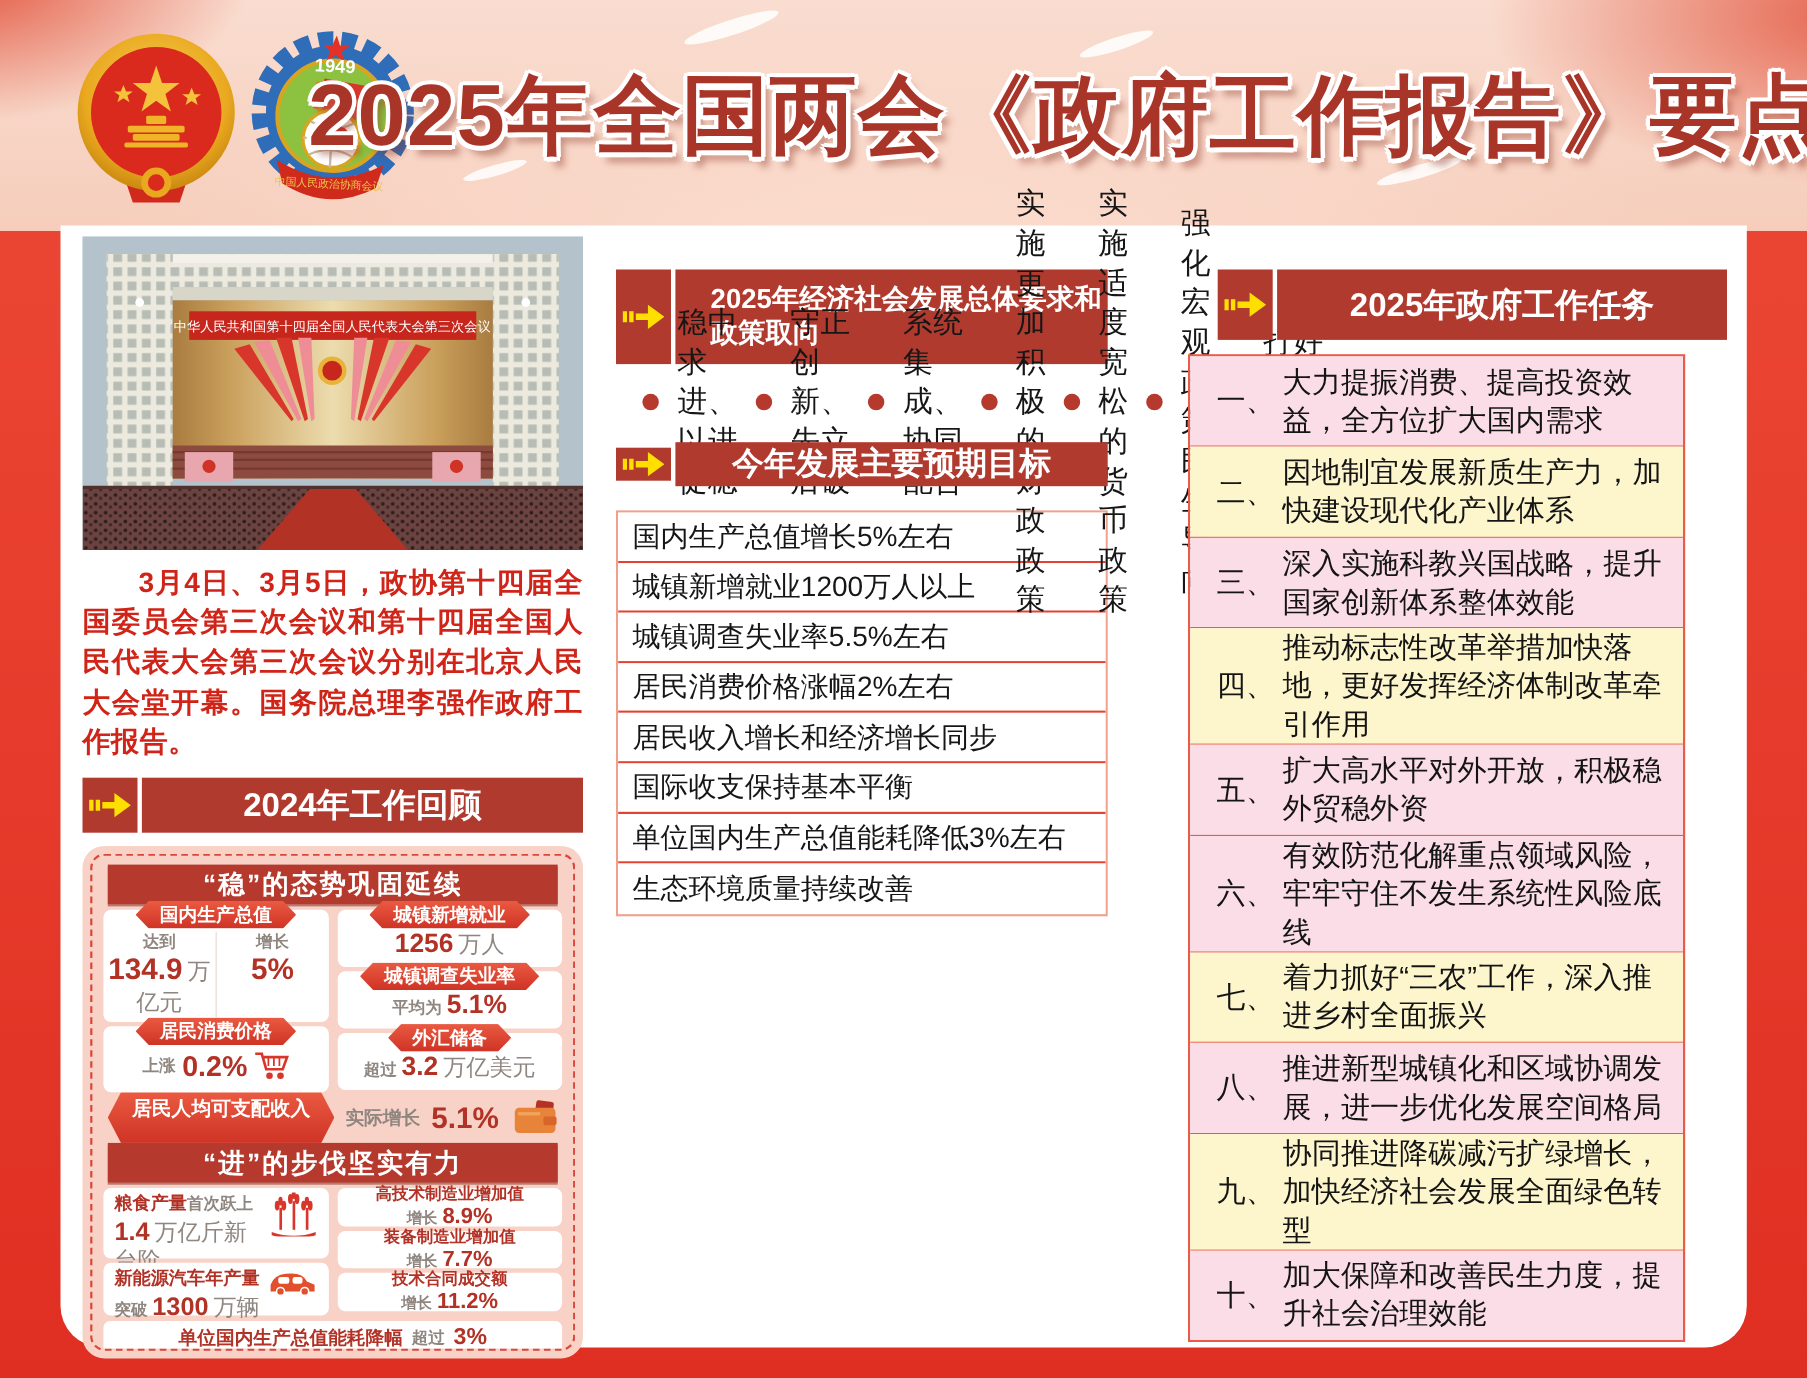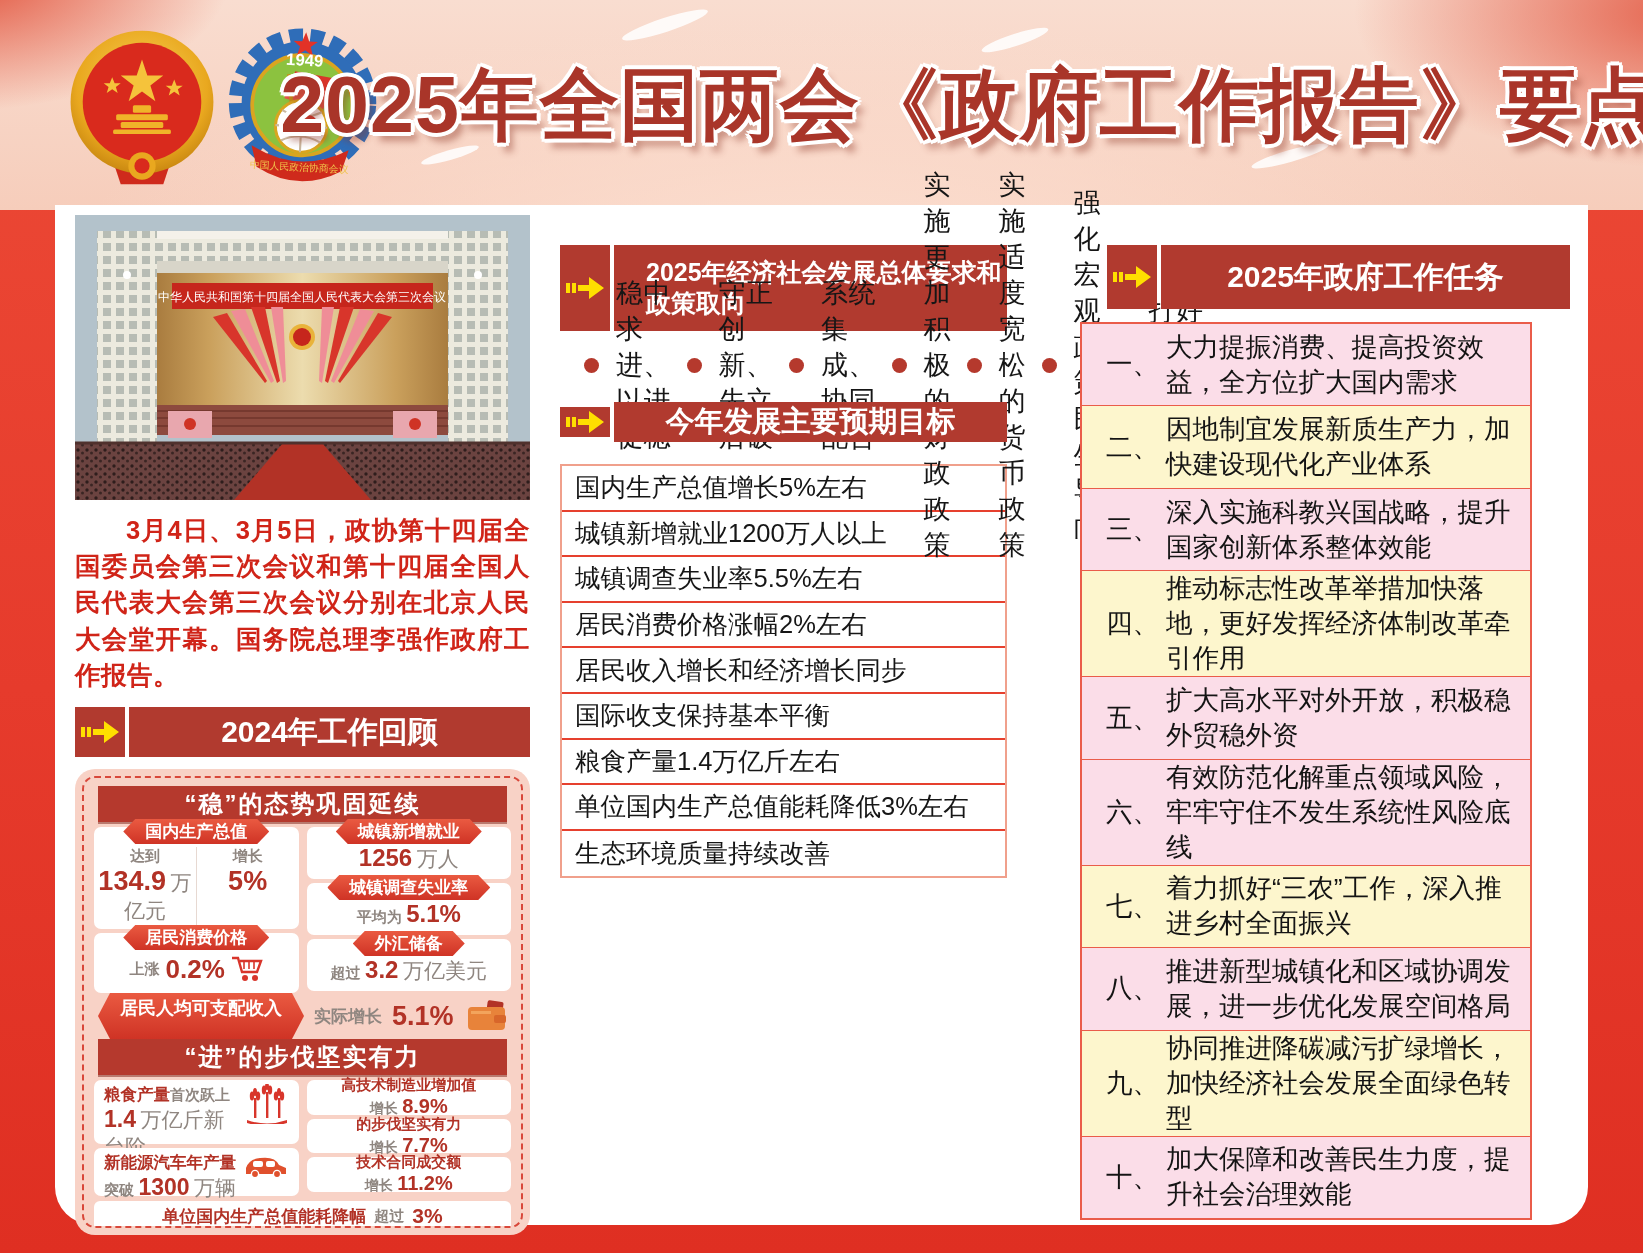--- a/index.html
+++ b/index.html
@@ -388,21 +388,21 @@
             </span>
           </div>
         </div>
         <div class="stat-col">
           <div class="stat-card mcard">
             <div class="lab">高技术制造业增加值</div>
             <div><span class="pre">增长</span>
                  <span class="num">8.9%</span></div>
           </div>
           <div class="stat-card mcard">
-            <div class="lab">的步伐坚实有力</div>
+            <div class="lab">装备制造业增加值</div>
             <div><span class="pre">增长</span>
                  <span class="num">7.7%</span></div>
           </div>
           <div class="stat-card mcard">
             <div class="lab">技术合同成交额</div>
             <div><span class="pre">增长</span>
                  <span class="num">11.2%</span></div>
           </div>
         </div>
       </div>
@@ -468,21 +468,20 @@
     <div class="sec-bar center">今年发展主要预期目标</div>
   </div>
 
   <div class="targets">
     <div class="target-row">国内生产总值增长5%左右</div>
     <div class="target-row">城镇新增就业1200万人以上</div>
     <div class="target-row">城镇调查失业率5.5%左右</div>
     <div class="target-row">居民消费价格涨幅2%左右</div>
     <div class="target-row">居民收入增长和经济增长同步</div>
     <div class="target-row">国际收支保持基本平衡</div>
-    <div class="target-row">粮食产量1.4万亿斤左右</div>
     <div class="target-row">单位国内生产总值能耗降低3%左右</div>
     <div class="target-row">生态环境质量持续改善</div>
   </div>
 </div>
 
 <div class="col-right">
 
   <div class="sec-header right-header">
     <div class="arrow-box">
       <svg width="38" height="30" viewBox="0 0 38 30">

